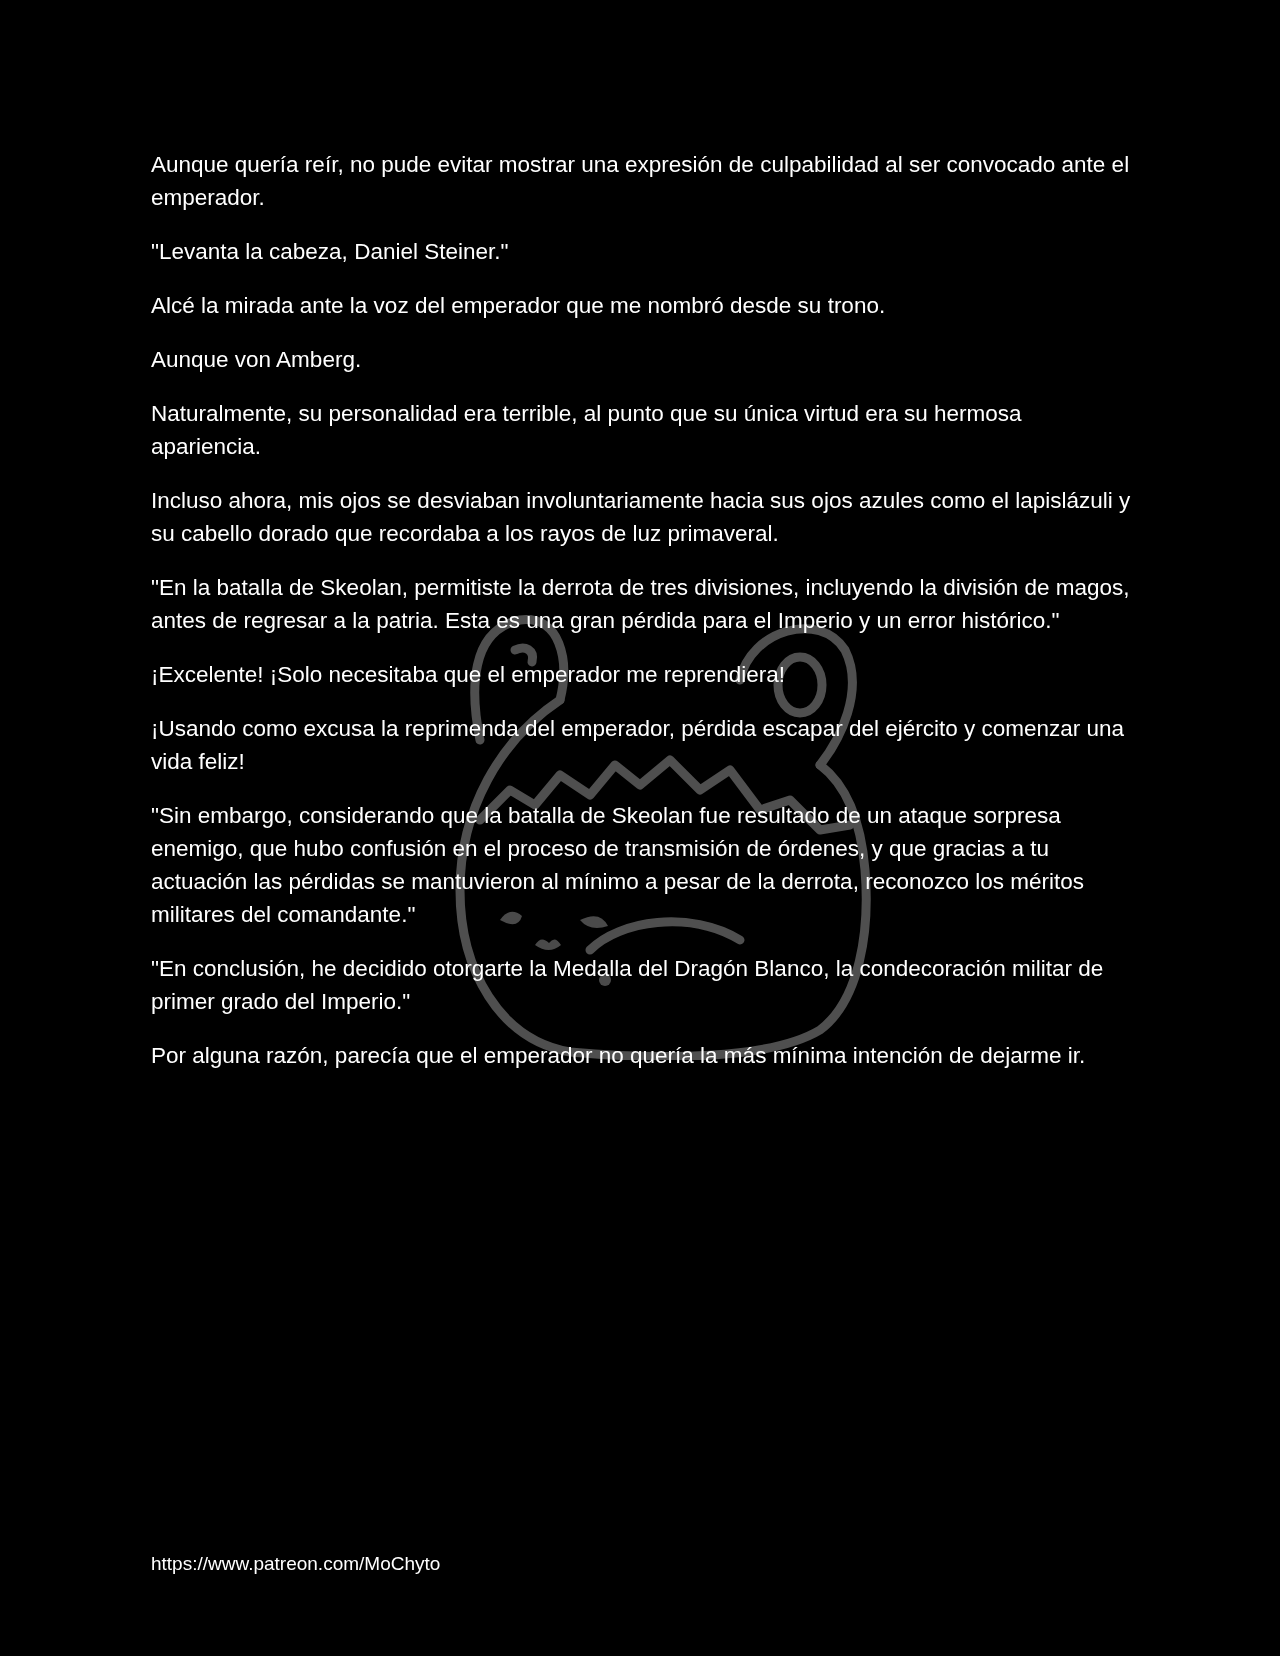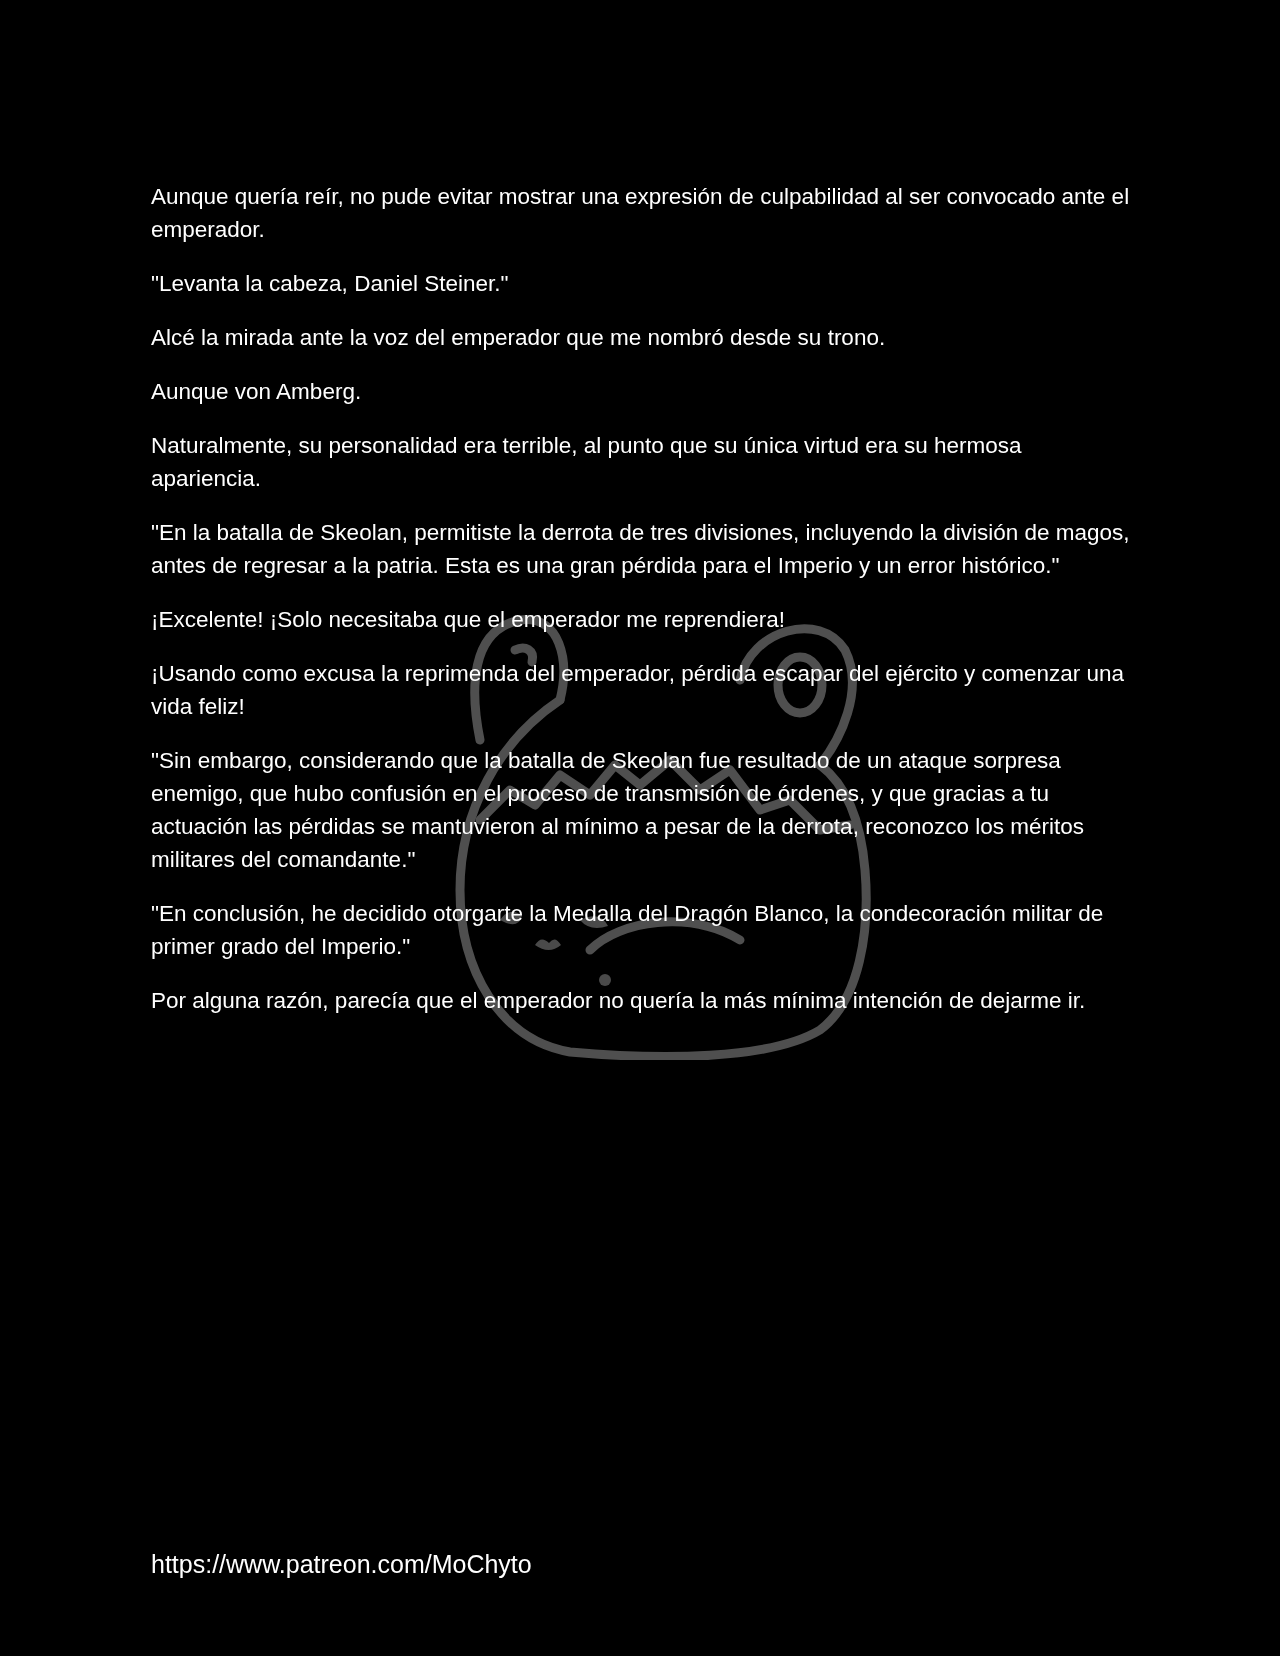--- a/index.html
+++ b/index.html
@@ -30,34 +30,33 @@
       height: 470px;
       z-index: 1;
       pointer-events: none;
     }
     .content {
       position: absolute;
       left: 151px;
       top: 148px;
       width: 980px;
       z-index: 2;
-      margin-top: 32px;
     }
     .para {
       margin: 0 0 21px 0;
       font-size: 22.5px;
       line-height: 33px;
       color: #ffffff;
       letter-spacing: 0;
     }
     .footer-link {
       position: absolute;
       left: 151px;
       top: 1550px;
-      font-size: 25px;
+      font-size: 19px;
       line-height: 28px;
       color: #ffffff;
       text-decoration: none;
       z-index: 2;
     }
   </style>
 </head>
 <body>
 
 <div class="page">
@@ -84,20 +83,21 @@
       <circle cx="165" cy="390" r="6"></circle>
     </g>
   </svg>
 
   <div class="content">
     <p class="para">Aunque quería reír, no pude evitar mostrar una expresión de culpabilidad al ser convocado ante el emperador.</p>
     <p class="para">"Levanta la cabeza, Daniel Steiner."</p>
     <p class="para">Alcé la mirada ante la voz del emperador que me nombró desde su trono.</p>
     <p class="para">Aunque von Amberg.</p>
     <p class="para">Naturalmente, su personalidad era terrible, al punto que su única virtud era su hermosa apariencia.</p>
+    <p class="para">Incluso ahora, mis ojos se desviaban involuntariamente hacia sus ojos azules como el lapislázuli y su cabello dorado que recordaba a los rayos de luz primaveral.</p>
     <p class="para">"En la batalla de Skeolan, permitiste la derrota de tres divisiones, incluyendo la división de magos, antes de regresar a la patria. Esta es una gran pérdida para el Imperio y un error histórico."</p>
     <p class="para">¡Excelente! ¡Solo necesitaba que el emperador me reprendiera!</p>
     <p class="para">¡Usando como excusa la reprimenda del emperador, pérdida escapar del ejército y comenzar una vida feliz!</p>
     <p class="para">"Sin embargo, considerando que la batalla de Skeolan fue resultado de un ataque sorpresa enemigo, que hubo confusión en el proceso de transmisión de órdenes, y que gracias a tu actuación las pérdidas se mantuvieron al mínimo a pesar de la derrota, reconozco los méritos militares del comandante."</p>
     <p class="para">"En conclusión, he decidido otorgarte la Medalla del Dragón Blanco, la condecoración militar de primer grado del Imperio."</p>
     <p class="para">Por alguna razón, parecía que el emperador no quería la más mínima intención de dejarme ir.</p>
   </div>
 
   <a class="footer-link">https://www.patreon.com/MoChyto</a>
 

